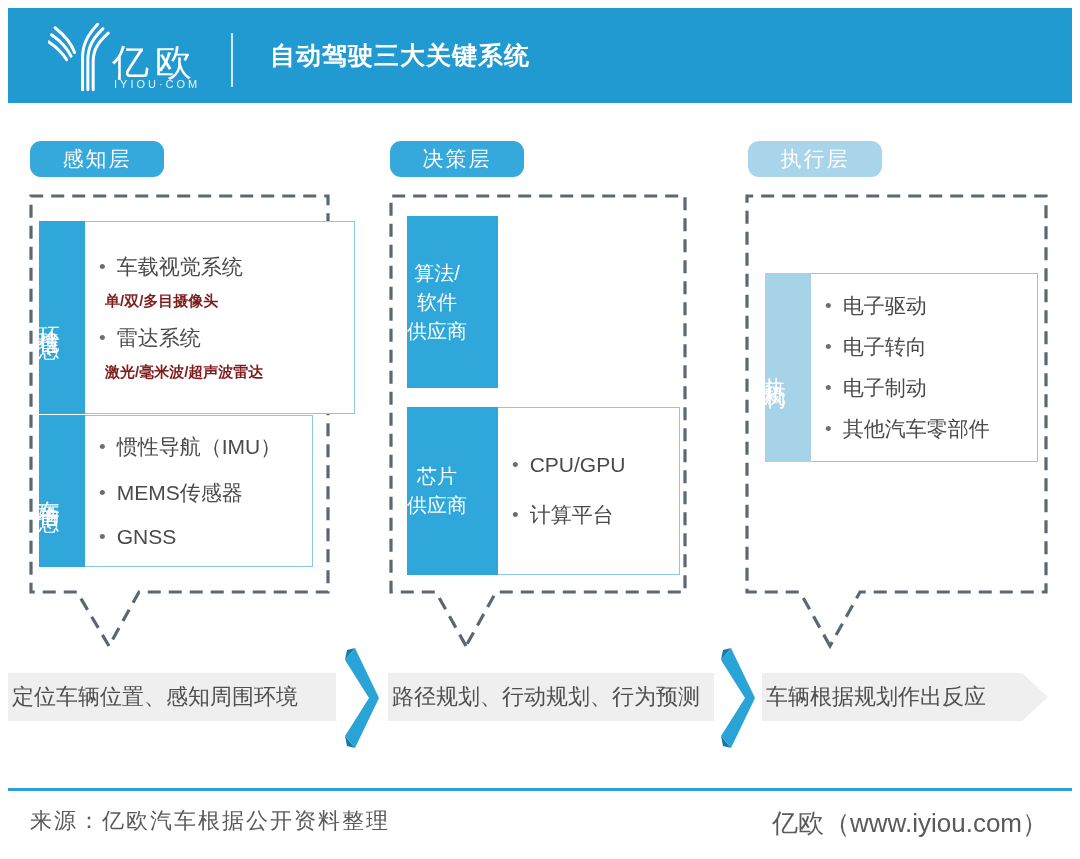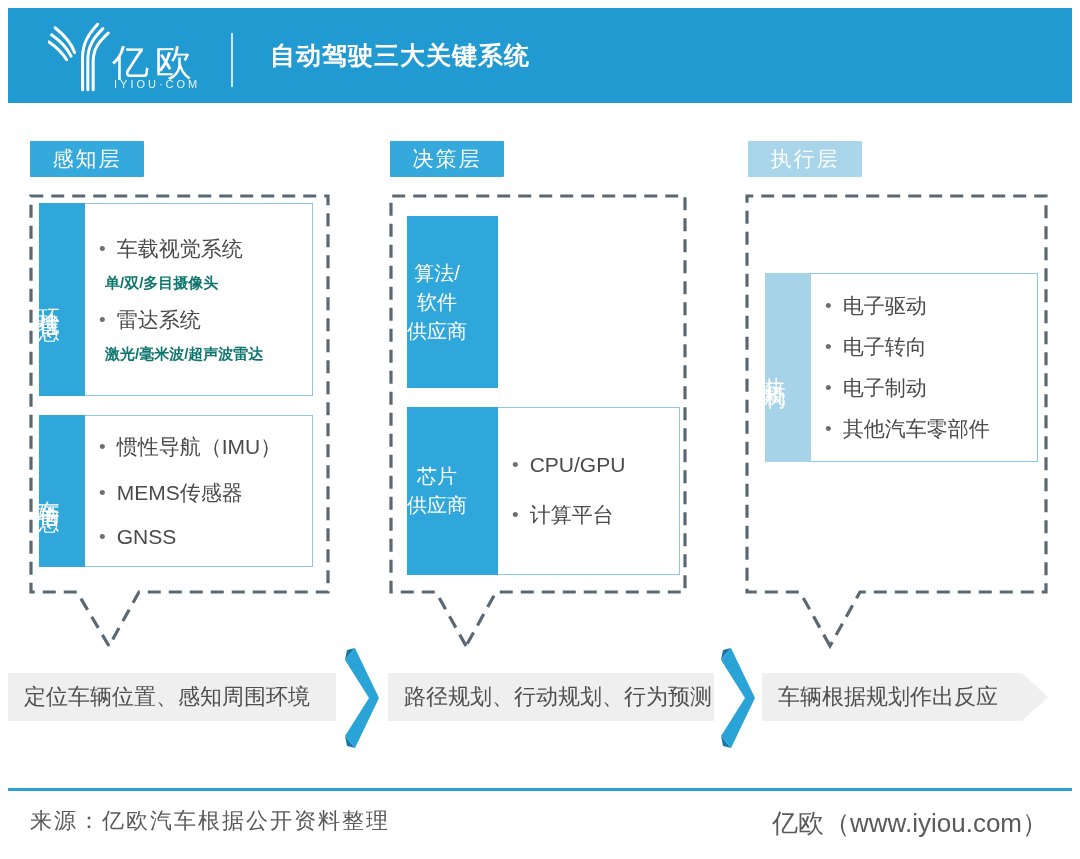--- a/index.html
+++ b/index.html
@@ -23,21 +23,21 @@
   }
   
   .header{position:absolute;left:8px;top:8px;width:1064px;height:95px;background:var(--header-blue);}
   .logo-icon{position:absolute;left:40px;top:12px;}
   .logo-text{position:absolute;left:104px;top:30px;font-size:37px;color:#fff;font-weight:400;letter-spacing:6px;}
   .logo-sub{position:absolute;left:106px;top:70px;font-size:11px;color:#eaf6fb;letter-spacing:3px;}
   .hdr-divider{position:absolute;left:223px;top:25px;width:2px;height:54px;background:#cfeaf6;}
   .page-title{position:absolute;left:262px;top:0;height:95px;line-height:95px;
     font-size:25px;font-weight:bold;color:#ffffff;letter-spacing:1px;}
   
-  .layer-label{position:absolute;top:141px;width:114px;height:36px;border-radius:1px;
+  .layer-label{position:absolute;top:141px;width:134px;height:36px;border-radius:11px;
     display:flex;align-items:center;justify-content:center;color:#fff;font-size:21px;letter-spacing:2px;}
   .layer-label.blue{background:var(--label-blue);}
   .layer-label.light{background:var(--label-light);}
   
   .dash-svg{position:absolute;overflow:visible;}
   .dash-svg path{fill:none;stroke:var(--dash);stroke-width:3.2;stroke-dasharray:13 8;}
   
   .box{position:absolute;display:flex;background:#fff;}
   .box .sidebar{flex:0 0 46px;display:flex;align-items:center;
     color:#fff;font-size:21px;text-align:center;}
@@ -45,25 +45,25 @@
   .box .sidebar.blue{background:var(--sidebar-blue);}
   .box .sidebar.light{background:var(--sidebar-light);}
   .vtext{writing-mode:vertical-rl;text-orientation:upright;letter-spacing:4px;line-height:1;}
   .box .content{flex:1;border:1px solid var(--box-border);border-left:none;
     display:flex;flex-direction:column;justify-content:center;padding:12px 4px 12px 14px;}
   .content.gapS{gap:13px;}
   .content.gapM{gap:18px;justify-content:center;}
   .content.gapL{gap:24px;}
   .item{font-size:21px;color:var(--txt);display:flex;align-items:baseline;}
   .item::before{content:"•";color:#6e6e6e;font-size:19px;margin-right:11px;position:relative;top:-1px;}
-  .sub{font-size:15px;font-weight:700;color:#0f766e;padding-left:6px;margin-top:-2px;}
+  .sub{font-size:15px;font-weight:700;color:#7f1d1d;padding-left:6px;margin-top:-2px;}
   
   .band{position:absolute;top:673px;height:48px;background:var(--band);
     display:flex;align-items:center;font-size:22px;color:#4f4f4f;}
-  .band .band-text{padding-left:16px;white-space:nowrap;}
+  .band .band-text{padding-left:4px;white-space:nowrap;}
   .chevron{position:absolute;top:648px;}
   .band-tip{position:absolute;top:673px;left:1022px;width:26px;height:48px;background:var(--band);
     clip-path:polygon(0 0,100% 50%,0 100%);}
   
   .footer-divider{position:absolute;left:8px;top:788px;width:1064px;height:3px;background:#2aa2d6;}
   .footer-source{position:absolute;left:30px;top:806px;font-size:22px;color:#5a5a5a;letter-spacing:2px;}
   .footer-credit{position:absolute;right:32px;top:806px;font-size:26px;color:#5a5a5a;}
 </style>
 </head>
 <body>
@@ -92,21 +92,21 @@
 <svg class="dash-svg" style="left:29px;top:194px" width="305" height="460">
   <path d="M80 452 L48 398 L2 398 L2 2 L299 2 L299 398 L110 398 Z"></path>
 </svg>
 <svg class="dash-svg" style="left:389px;top:194px" width="302" height="460">
   <path d="M77 452 L47 398 L2 398 L2 2 L296 2 L296 398 L107 398 Z"></path>
 </svg>
 <svg class="dash-svg" style="left:745px;top:194px" width="305" height="460">
   <path d="M85 452 L55 398 L2 398 L2 2 L301 2 L301 398 L115 398 Z"></path>
 </svg>
 
-<div class="box" style="left:39px;top:203px;width:274px;height:193px">
+<div class="box" style="left:39px;top:221px;width:316px;height:193px">
   <div class="sidebar blue">
     <span class="vtext">环境信息</span>
   </div>
   <div class="content gapS">
     <div class="item">车载视觉系统</div>
     <div class="sub">单/双/多目摄像头</div>
     <div class="item">雷达系统</div>
     <div class="sub">激光/毫米波/超声波雷达</div>
   </div>
 </div>

